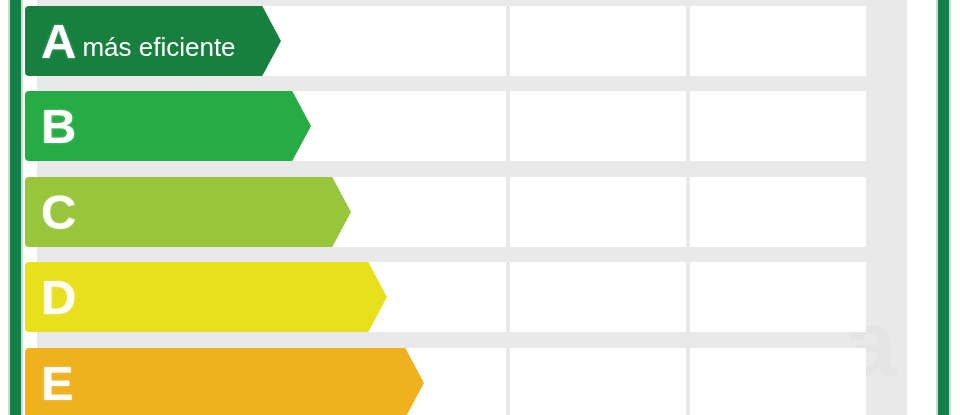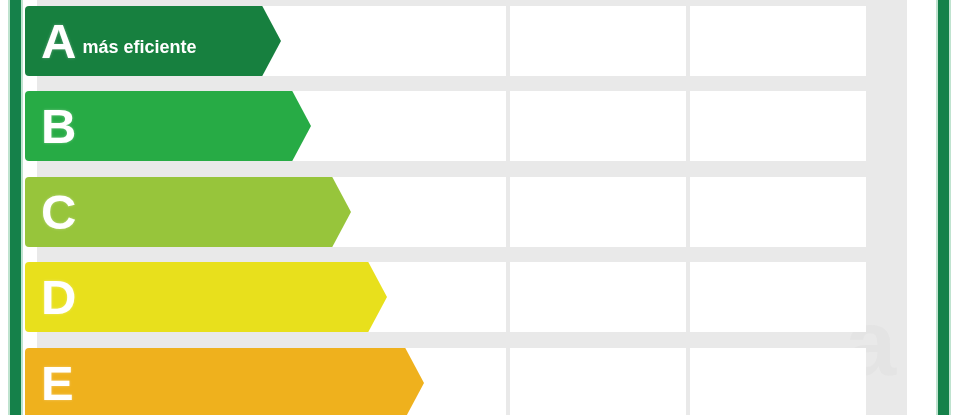--- a/index.html
+++ b/index.html
@@ -116,22 +116,22 @@
   }
   .band-letter {
     font-size: 49px;
     font-weight: 700;
     line-height: 1;
     padding-left: 16px;
     letter-spacing: 0;
     text-shadow: 0 0 3px rgba(255,255,255,.35);
   }
   .band-note {
-    font-size: 18px;
-    font-weight: 700;
+    font-size: 26px;
+    font-weight: 400;
     padding-left: 6px;
     padding-top: 12px;
     white-space: nowrap;
   }
 
   
   .band-tip {
     position: absolute;
     top: 0;
     left: 100%;

